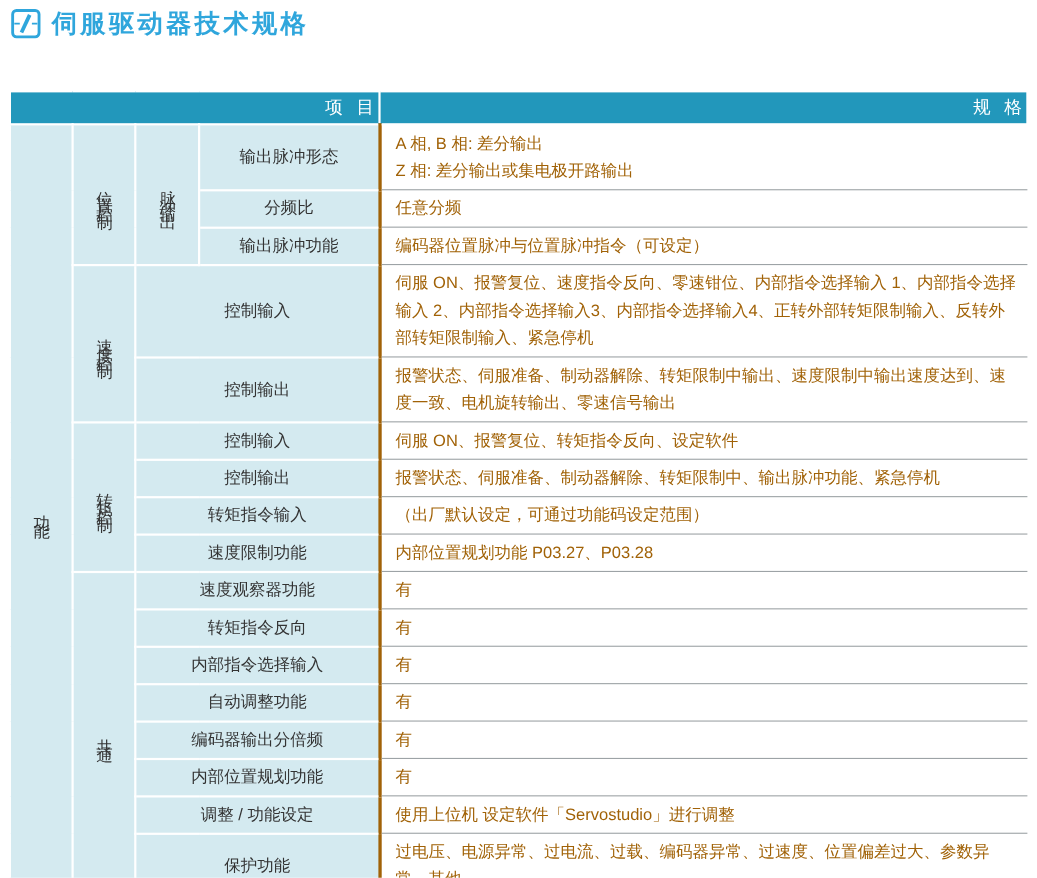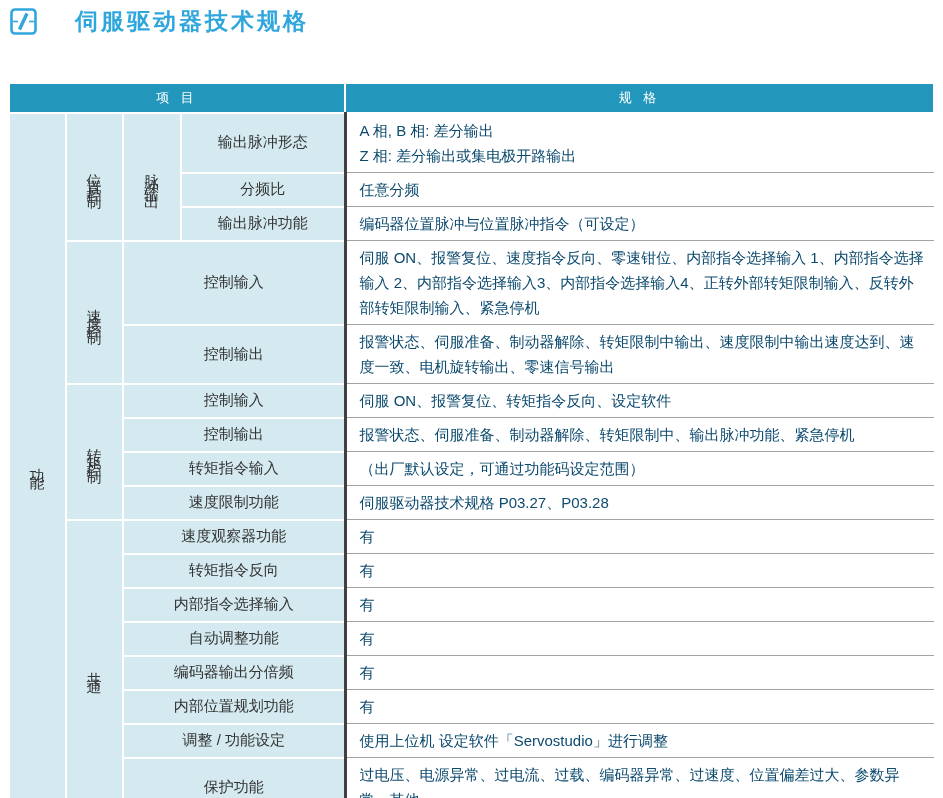--- a/index.html
+++ b/index.html
@@ -10,42 +10,42 @@
     --text_dark:#2B2B2B;
   }
   *{box-sizing:border-box;margin:0;padding:0;}
   html,body{background:#fff;}
   body{
     width:943px;height:798px;position:relative;overflow:hidden;
     font-family:"Liberation Sans","DejaVu Sans",sans-serif;
     color:var(--text_dark);
   }
   
-  .title-bar{position:absolute;left:8px;top:6px;display:flex;align-items:center;gap:36px;}
+  .title-bar{position:absolute;left:8px;top:6px;display:flex;align-items:center;gap:8px;}
   .title-icon{width:31px;height:31px;flex:0 0 auto;}
   .page-title{
     font-size:23px;font-weight:bold;color:var(--title_blue);
     letter-spacing:3px;line-height:31px;
   }
   
   table.spec-table{
     position:absolute;left:8px;top:82px;width:927px;
     border-collapse:collapse;table-layout:fixed;
     font-size:15px;
   }
   col.c1{width:57px;} col.c2{width:57px;} col.c3{width:58px;} col.c4{width:164px;} col.c5{width:auto;}
   tr.hrow{height:30px;}
   tr.r1{height:34px;}      
   tr.r2a{height:58px;}     
   tr.r2b{height:50px;}     
   tr.r2c{height:52px;}     
   tr.r3{height:83px;}      
   th.hcell{
     background:var(--header_bg);color:#fff;font-weight:normal;
-    font-size:13px;letter-spacing:4px;text-align:center;
+    font-size:16px;letter-spacing:4px;text-align:right;
     border:2px solid #fff;
   }
   td.lbl{
     background:var(--label_bg);
     border:2px solid #fff;
     text-align:center;vertical-align:middle;
     color:#333;
     margin-top:48px;
   }
   td.vert{padding:2px 0;}
@@ -53,26 +53,26 @@
     display:inline-block;
     writing-mode:vertical-lr;
     text-orientation:upright;
     letter-spacing:7px;
     line-height:1;
   }
   td.spec{
     background:#fff;
     border-top:1px solid var(--spec_line);
     border-bottom:1px solid var(--spec_line);
-    border-left:3px solid #404040;
+    border-left:3px solid #a16207;
     vertical-align:middle;
     padding:4px 10px 4px 13px;
     line-height:25px;
     white-space:pre-line;
-    color:#0c4a6e;
+    color:#a16207;
     margin-left:13px;
   }
 </style>
 </head>
 <body>
 
 <div class="title-bar">
   <svg class="title-icon" viewBox="0 0 31 31">
     <rect x="3.5" y="3.5" width="24" height="24" rx="3.5" fill="none" stroke="#2FA6DC" stroke-width="2.6"></rect>
     <line x1="11.5" y1="23.5" x2="19" y2="7.5" stroke="#2FA6DC" stroke-width="3.4"></line>
@@ -132,21 +132,21 @@
   <tr class="r1">
     <td class="lbl" colspan="2">控制输出</td>
     <td class="spec">报警状态、伺服准备、制动器解除、转矩限制中、输出脉冲功能、紧急停机</td>
   </tr>
   <tr class="r1">
     <td class="lbl" colspan="2">转矩指令输入</td>
     <td class="spec">（出厂默认设定，可通过功能码设定范围）</td>
   </tr>
   <tr class="r1">
     <td class="lbl" colspan="2">速度限制功能</td>
-    <td class="spec">伺服驱动器技术规格 P03.27、P03.28</td>
+    <td class="spec">内部位置规划功能 P03.27、P03.28</td>
   </tr>
 
   <tr class="r1">
     <td class="lbl vert" rowspan="8"><span class="vtxt">共通</span></td>
     <td class="lbl" colspan="2">速度观察器功能</td>
     <td class="spec">有</td>
   </tr>
   <tr class="r1">
     <td class="lbl" colspan="2">转矩指令反向</td>
     <td class="spec">有</td>

